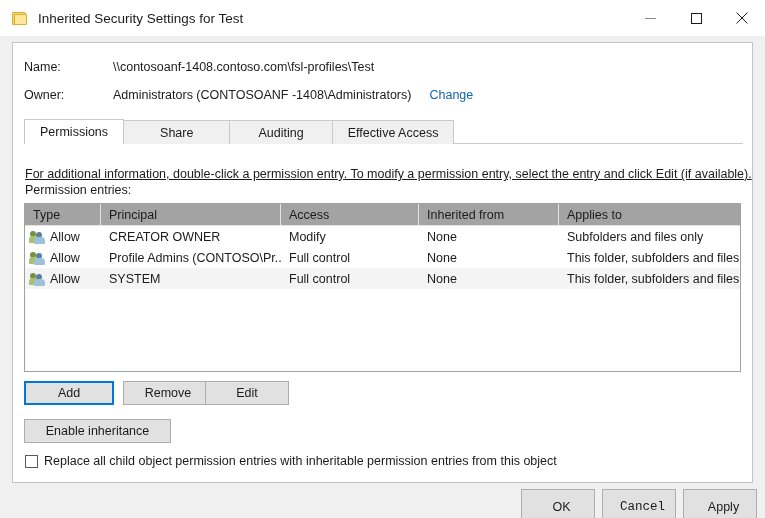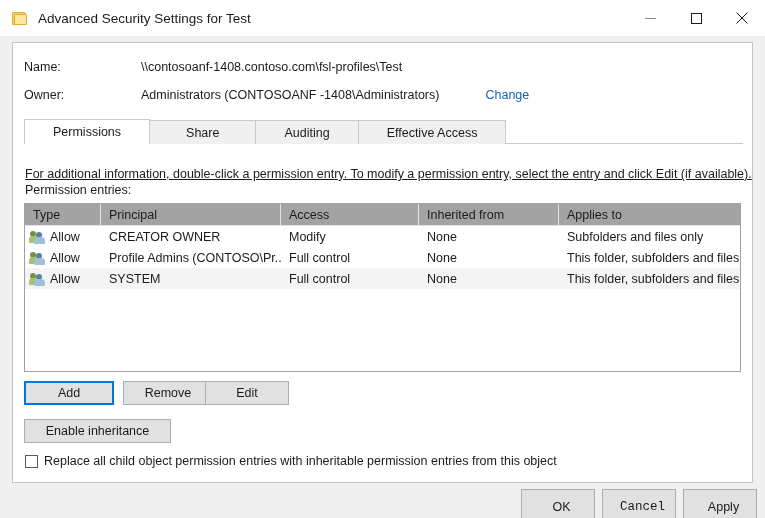--- a/index.html
+++ b/index.html
@@ -82,21 +82,20 @@
   }
 
   
   .field-row {
     position: absolute;
     left: 11px;
     font-size: 12.5px;
     white-space: nowrap;
     display: flex;
     align-items: baseline;
-    gap: 28px;
   }
   .field-row.name  { top: 17px; }
   .field-row.owner { top: 45px; }
   .field-label {
     width: 89px;
     flex: none;
     color: #1b1b1b;
   }
   .field-value { color: #1b1b1b; }
   .change-link {
@@ -109,21 +108,21 @@
   
   .tabstrip {
     position: absolute;
     left: 11px; top: 76px;
     width: 719px; height: 25px;
     display: flex;
     align-items: flex-end;
   }
   .tab {
     height: 24px;
-    padding: 0 28px;
+    padding: 0 15px;
     display: flex;
     align-items: center;
     justify-content: center;
     font-size: 12.5px;
     color: #1b1b1b;
     background: #f0f0f0;
     border: 1px solid #c9c9c9;
     border-bottom: none;
     margin-right: -1px;
     white-space: nowrap;
@@ -301,21 +300,21 @@
 </head>
 <body>
 
 <div id="app">
 
   <div class="titlebar">
     <div class="title-icon">
       <div class="folder-back"></div>
       <div class="folder-front"></div>
     </div>
-    <div class="title-text">Advanced Security Settings for Test</div>
+    <div class="title-text">Inherited Security Settings for Test</div>
 
     <div class="win-buttons">
       <div class="win-btn">
         <svg width="11" height="11" viewBox="0 0 11 11">
             <line x1="0" y1="5.5" x2="11" y2="5.5" stroke="#8a8a8a" stroke-width="1"></line>
           </svg>
       </div>
       <div class="win-btn">
         <svg width="11" height="11" viewBox="0 0 11 11">
             <rect x="0.5" y="0.5" width="10" height="10" fill="none" stroke="#1b1b1b" stroke-width="1"></rect>

